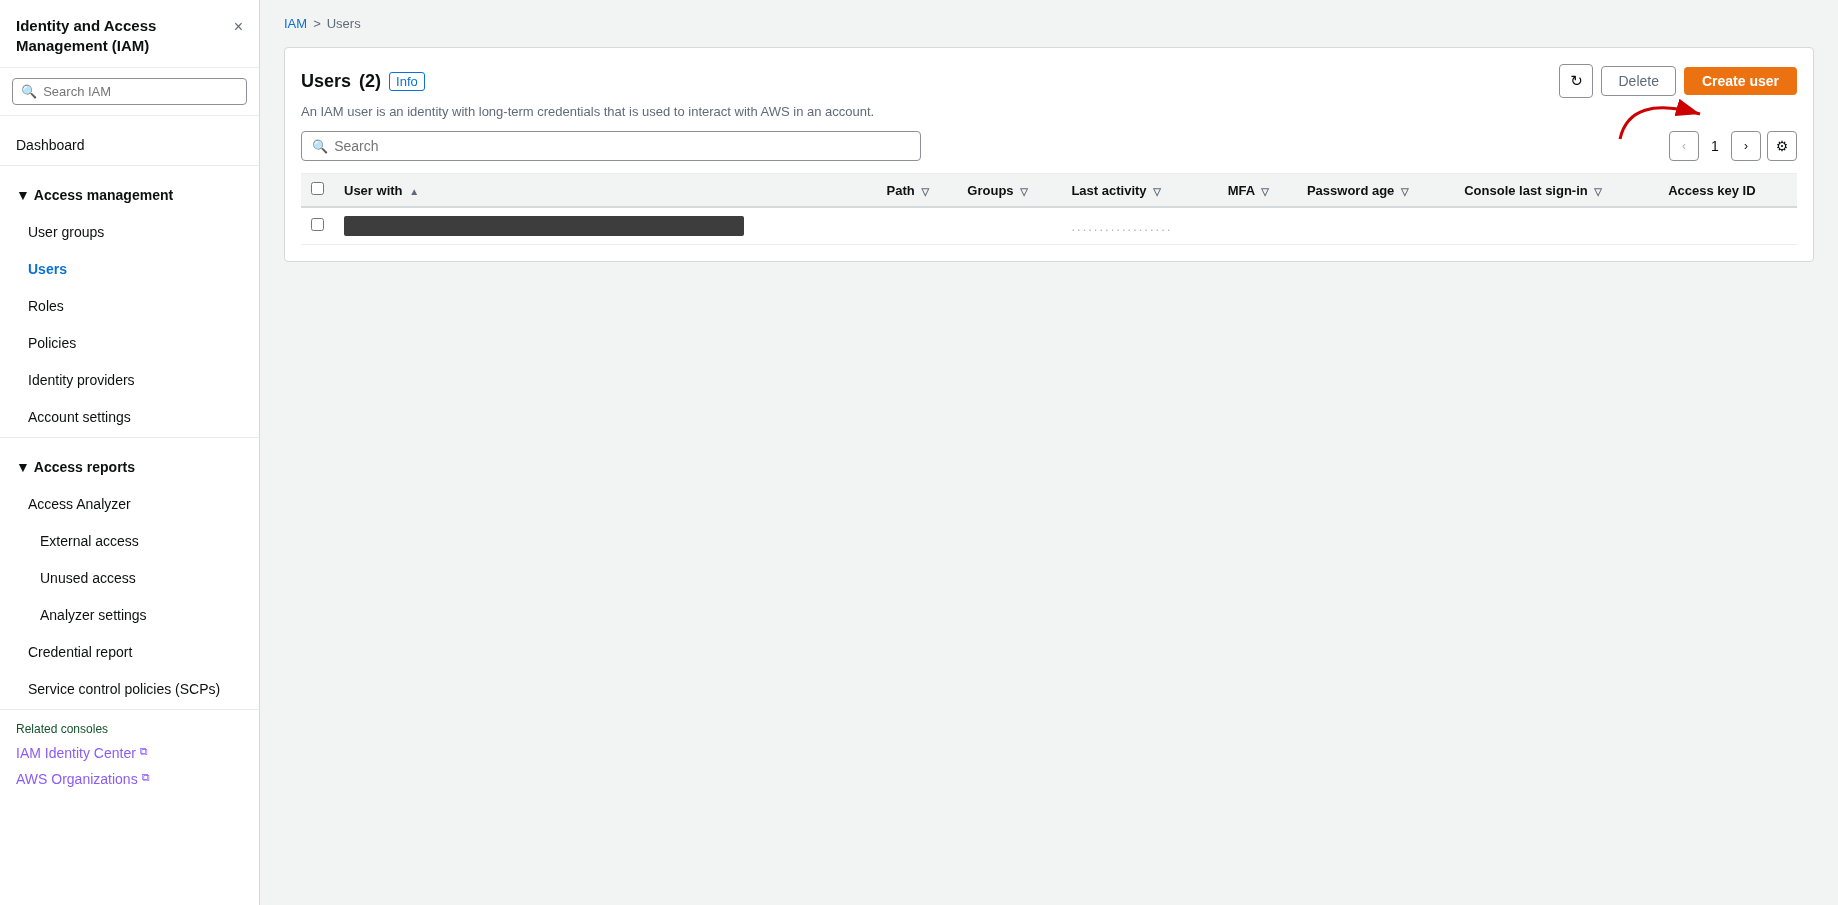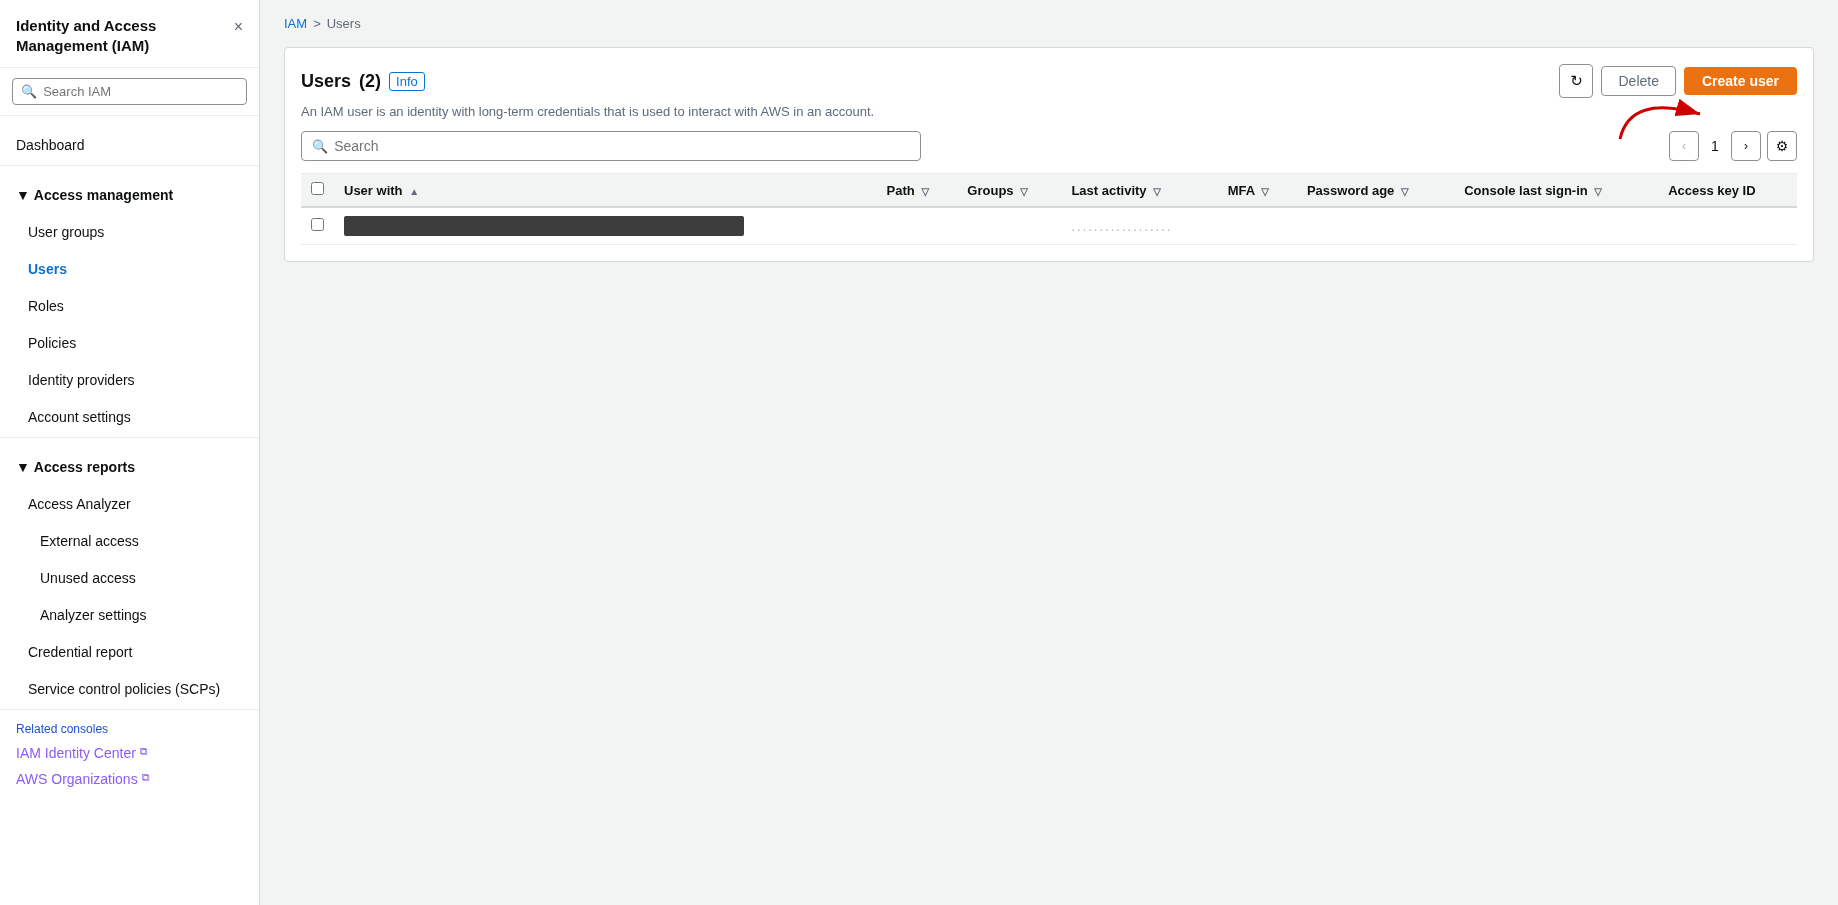--- a/index.html
+++ b/index.html
@@ -92,21 +92,21 @@
     }
     .nav-item.sub {
       padding-left: 28px;
     }
     .nav-item.sub2 {
       padding-left: 40px;
     }
     .related-consoles {
       padding: 12px 16px 4px;
       font-size: 12px;
-      color: #1d4ed8;
+      color: #14532d;
     }
     .ext-link {
       display: flex;
       gap: 4px;
       padding: 5px 16px;
       cursor: pointer;
       color: #8b5cf6;
       font-size: 14px;
     }
     .ext-icon {

